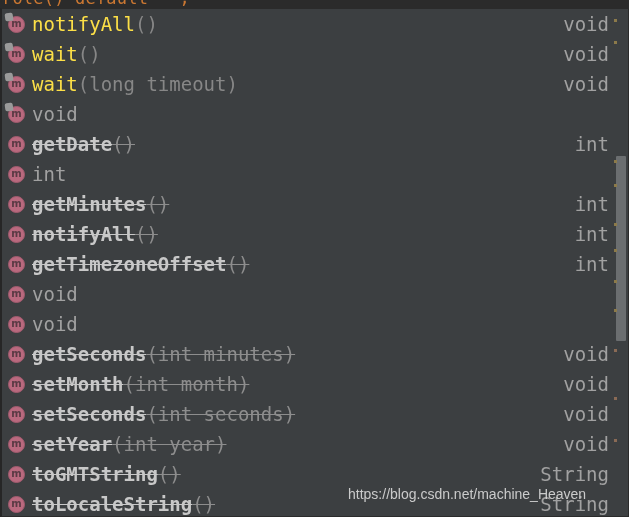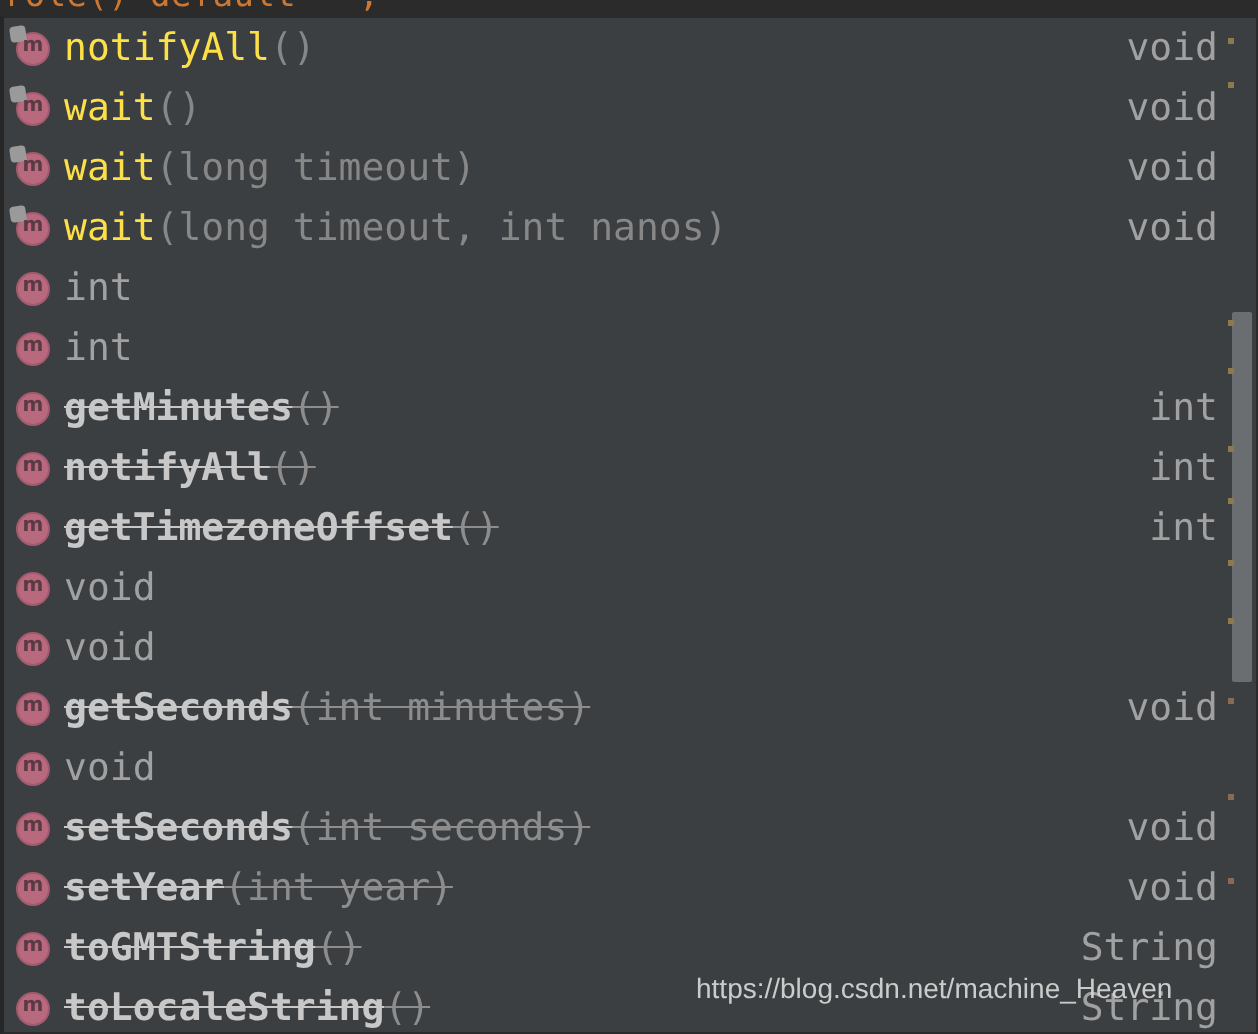--- a/index.html
+++ b/index.html
@@ -200,27 +200,27 @@
         <span class="icon-method inherited">
           <span class="m-glyph">m</span>
         </span>
         <span class="lookup-text"><span class="name">wait</span><span class="tail">(long timeout)</span></span>
         <span class="lookup-type">void</span>
       </div>
       <div class="lookup-row">
         <span class="icon-method inherited">
           <span class="m-glyph">m</span>
         </span>
-        <span class="lookup-text"><span class="name">wait</span><span class="tail">(long timeout, int nanos)</span></span>
-        <span class="lookup-type">void</span>
-      </div>
-      <div class="lookup-row deprecated">
-        <span class="icon-method">
-          <span class="m-glyph">m</span>
-        </span>
+        <span class="lookup-type">void</span>
+      </div>
+      <div class="lookup-row deprecated">
+        <span class="icon-method">
+          <span class="m-glyph">m</span>
+        </span>
+        <span class="lookup-text"><span class="name">getDate</span><span class="tail">()</span></span>
         <span class="lookup-type">int</span>
       </div>
       <div class="lookup-row deprecated">
         <span class="icon-method">
           <span class="m-glyph">m</span>
         </span>
         <span class="lookup-type">int</span>
       </div>
       <div class="lookup-row deprecated">
         <span class="icon-method">
@@ -259,20 +259,21 @@
         <span class="icon-method">
           <span class="m-glyph">m</span>
         </span>
         <span class="lookup-text"><span class="name">getSeconds</span><span class="tail">(int minutes)</span></span>
         <span class="lookup-type">void</span>
       </div>
       <div class="lookup-row deprecated">
         <span class="icon-method">
           <span class="m-glyph">m</span>
         </span>
+        <span class="lookup-text"><span class="name">setMonth</span><span class="tail">(int month)</span></span>
         <span class="lookup-type">void</span>
       </div>
       <div class="lookup-row deprecated">
         <span class="icon-method">
           <span class="m-glyph">m</span>
         </span>
         <span class="lookup-text"><span class="name">setSeconds</span><span class="tail">(int seconds)</span></span>
         <span class="lookup-type">void</span>
       </div>
       <div class="lookup-row deprecated">

